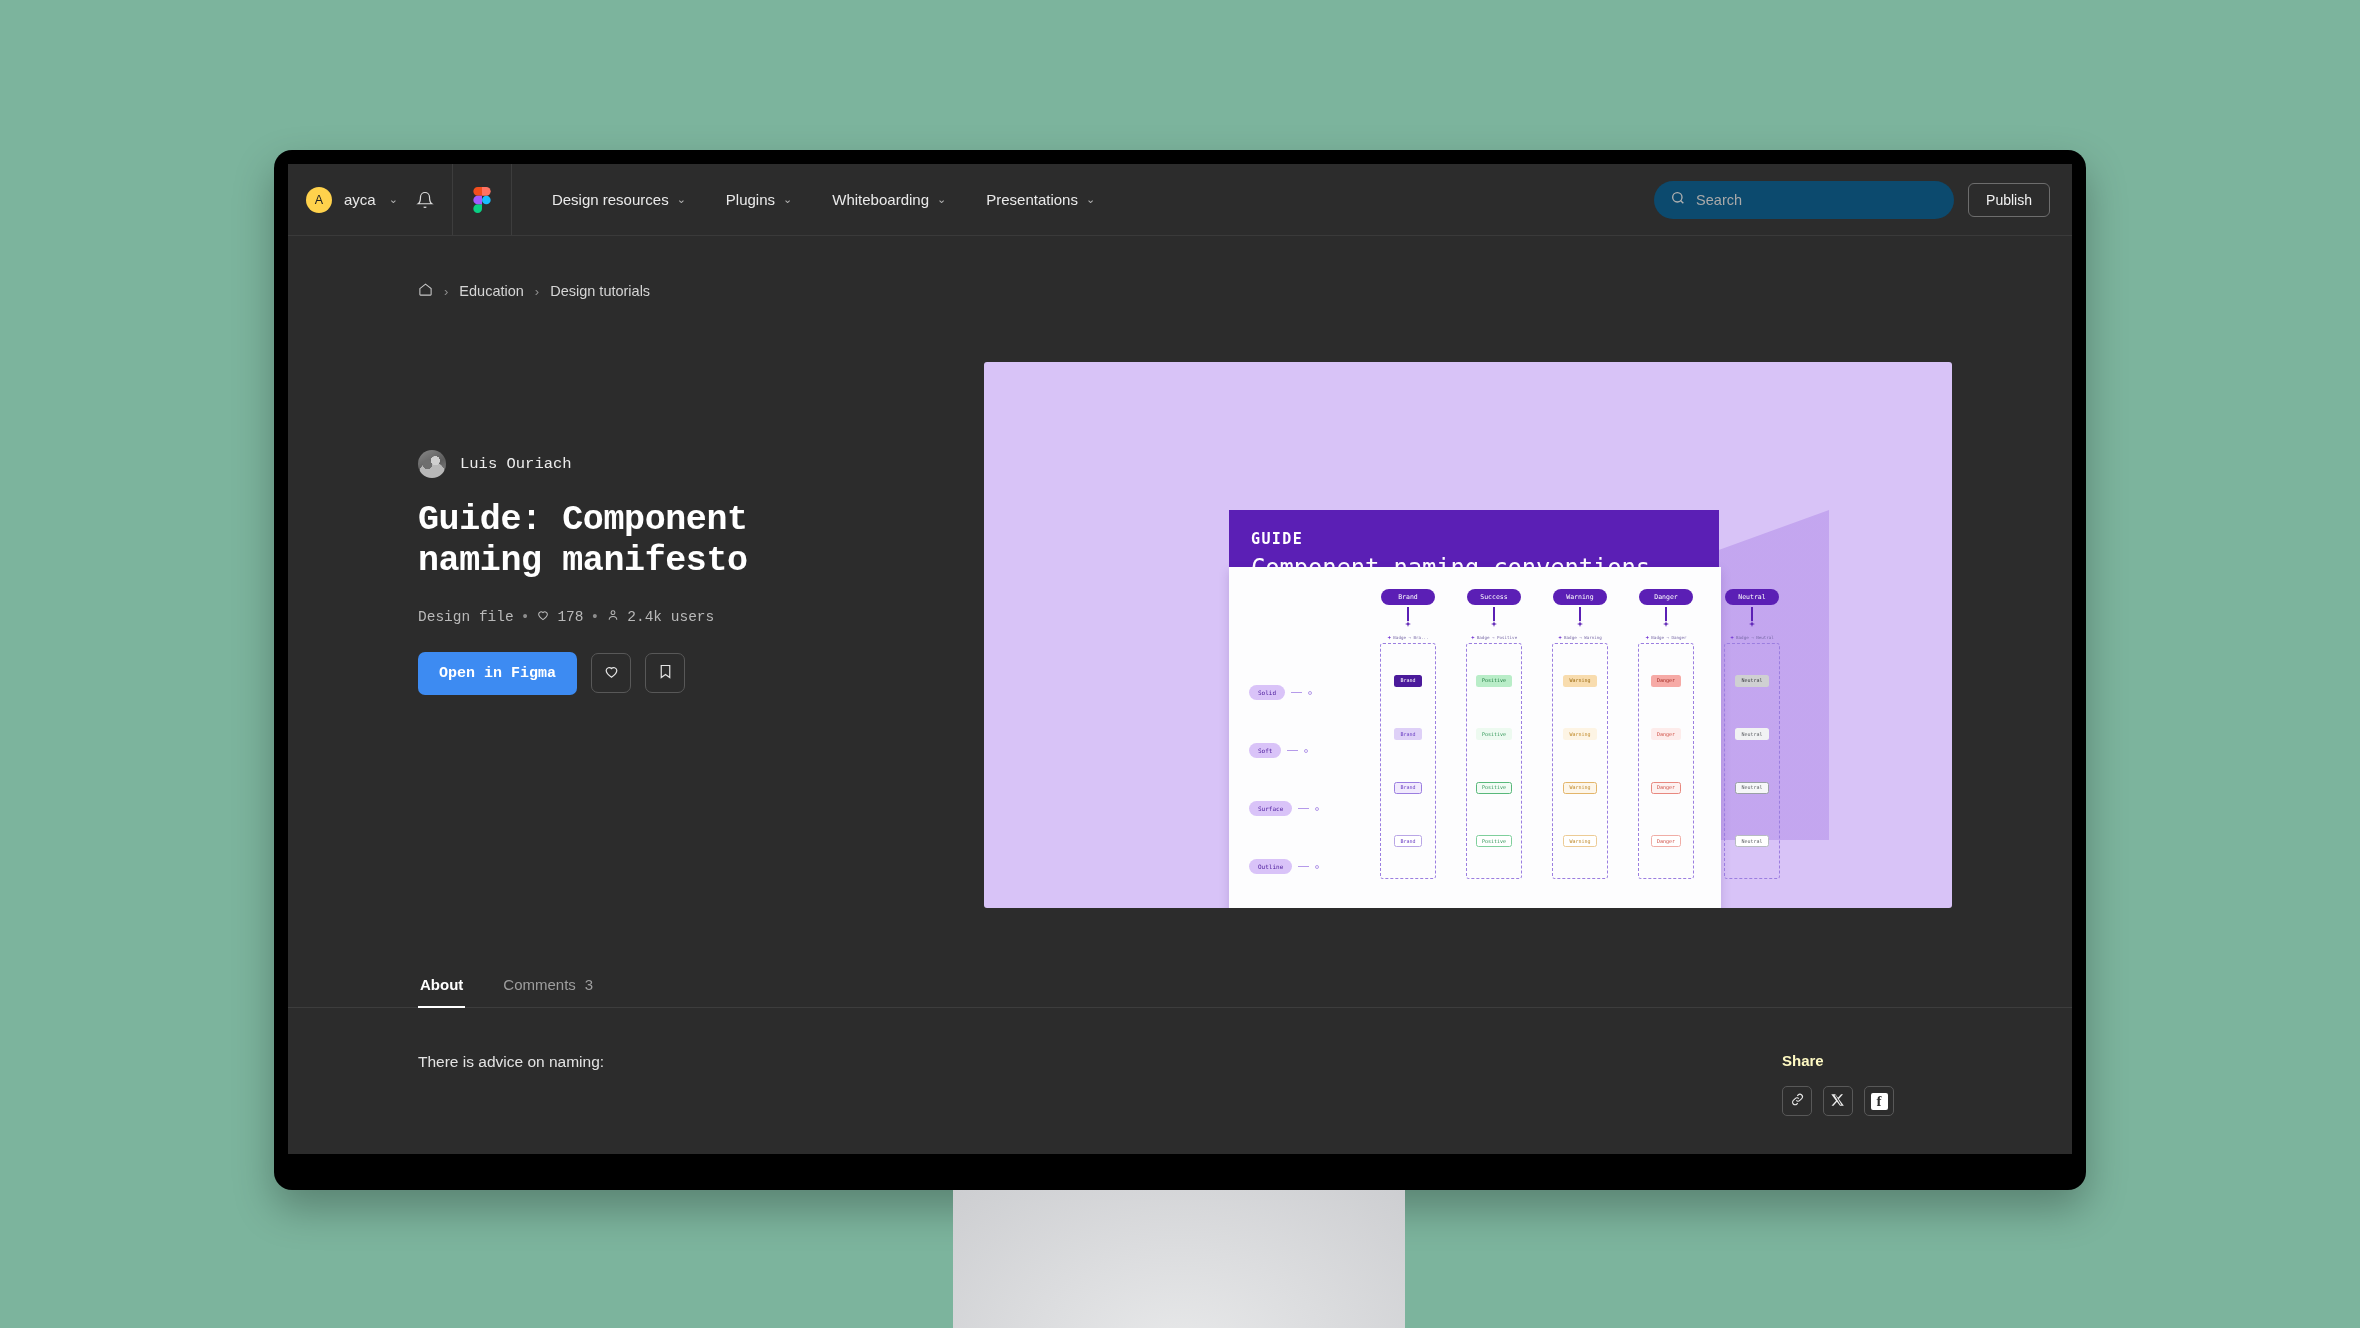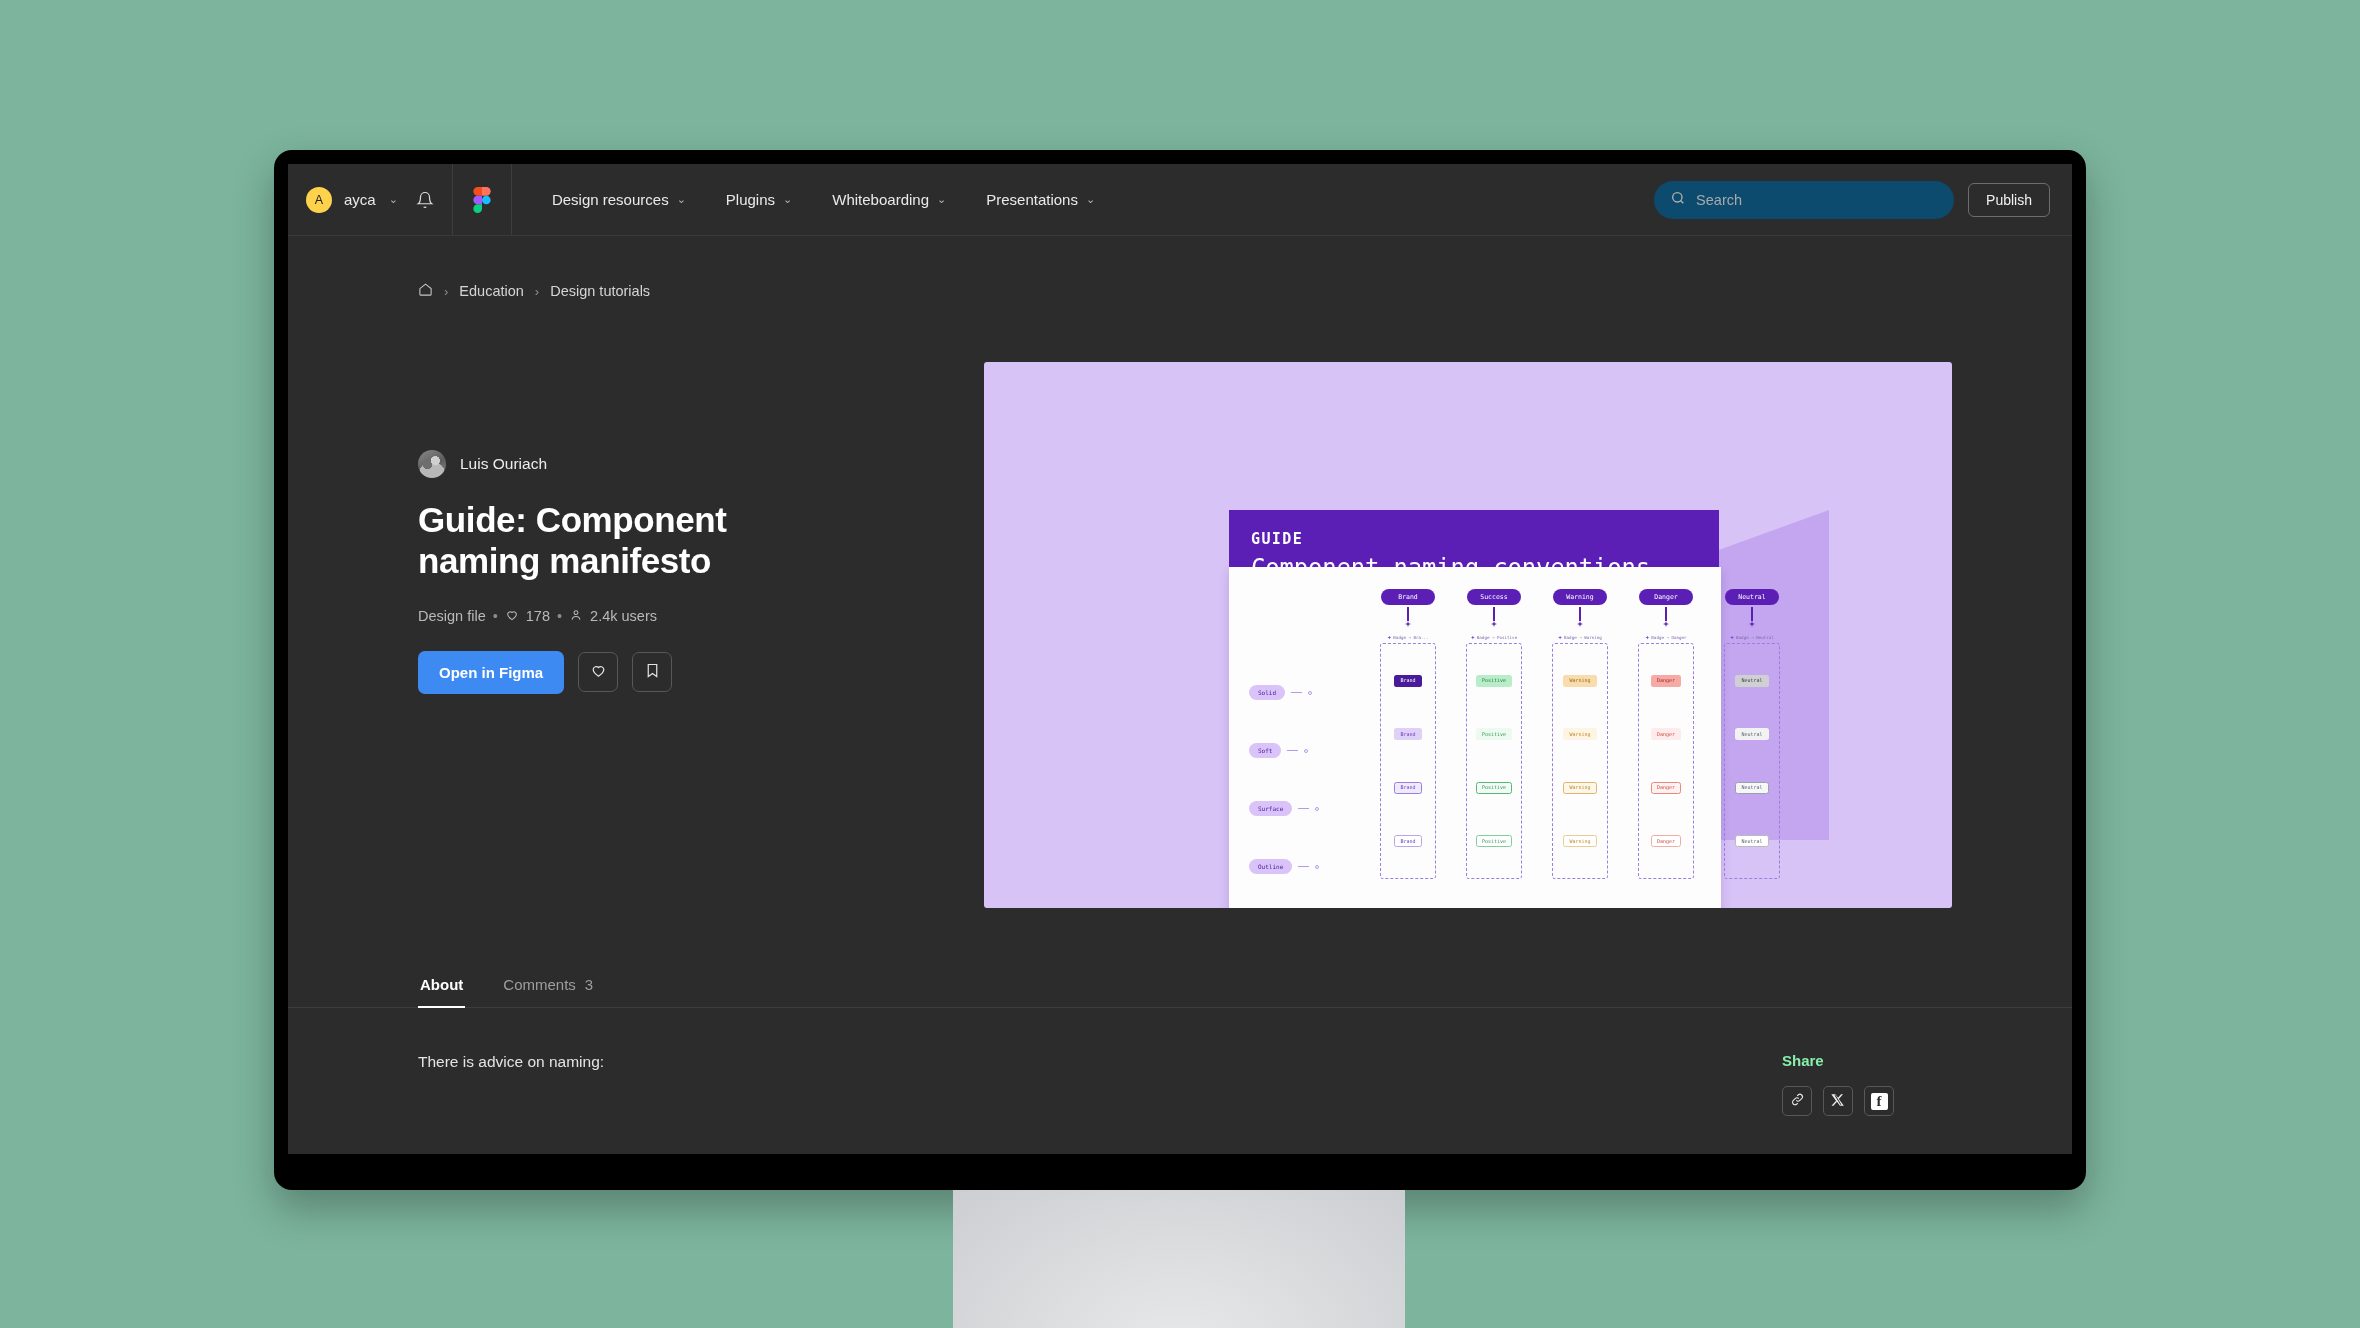--- a/index.html
+++ b/index.html
@@ -97,21 +97,21 @@
   }
   .breadcrumb .sep { color: #8e8e8e; font-size: 13px; }
   .bc-item { color: #d5d5d5; cursor: pointer; }
 
   .hero {
     display: flex;
     padding: 0 120px 0 130px;
     margin-top: 30px;
     align-items: flex-start;
   }
-  .hero-left { width: 430px; padding-top: 120px; }
+  .hero-left { width: 430px; padding-top: 120px; font-family: Liberation Mono, monospace; }
   .author { display: flex; align-items: center; gap: 14px; }
   .author-avatar {
     width: 28px; height: 28px; border-radius: 50%;
     background:
       radial-gradient(circle at 62% 38%, #cfcfcf 0 18%, rgba(0,0,0,0) 19%),
       radial-gradient(circle at 34% 52%, #6e6e6e 0 20%, rgba(0,0,0,0) 21%),
       radial-gradient(circle at 50% 88%, #b8b8b8 0 46%, rgba(0,0,0,0) 47%),
       linear-gradient(150deg, #8a8a8a 0%, #5c5c5c 55%, #909090 100%);
     flex: 0 0 auto;
   }
@@ -254,21 +254,21 @@
     margin-bottom: -1px;
   }
   .tab.active { color: #ffffff; font-weight: 700; border-bottom-color: #ffffff; }
   .tab .count { color: #9e9e9e; font-weight: 400; }
 
   .below { display: flex; padding: 42px 120px 0 130px; }
   .about-text { width: 900px; }
   .about-text p { color: #e3e3e3; font-size: 15.5px; line-height: 1.55; }
   .about-text p + p { margin-top: 25px; }
   .share { margin-left: auto; width: 170px; padding-top: 2px; }
-  .share-title { color: #86efac; font-size: 15px; font-weight: 700; }
+  .share-title { color: #fef9c3; font-size: 15px; font-weight: 700; }
   .share-row { display: flex; gap: 11px; margin-top: 17px; }
   .share-btn {
     width: 30px; height: 30px;
     border: 1px solid #585858; border-radius: 5px;
     background: transparent; cursor: pointer;
     display: flex; align-items: center; justify-content: center;
   }
   .fb-square {
     width: 17px; height: 17px; background: #fff; border-radius: 2px;
     color: #2c2c2c; font-family: "Liberation Serif", serif;

